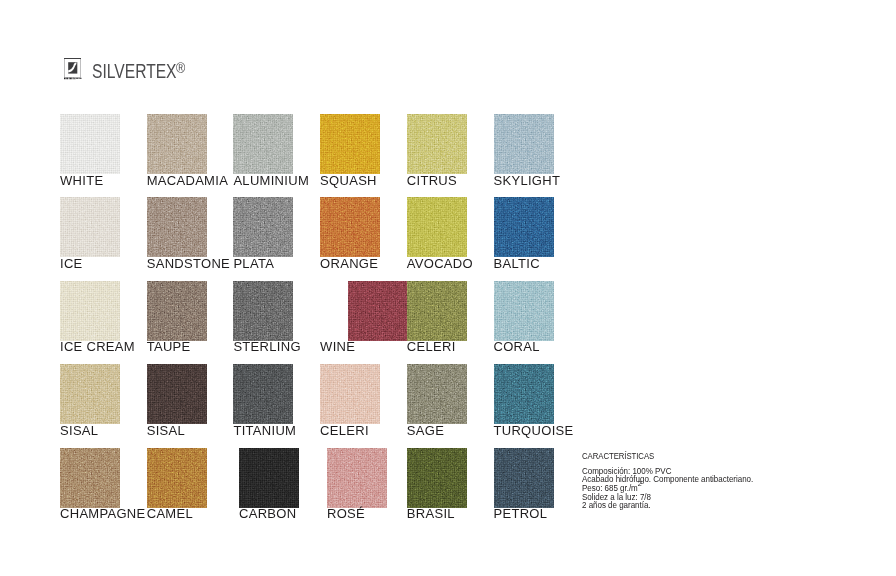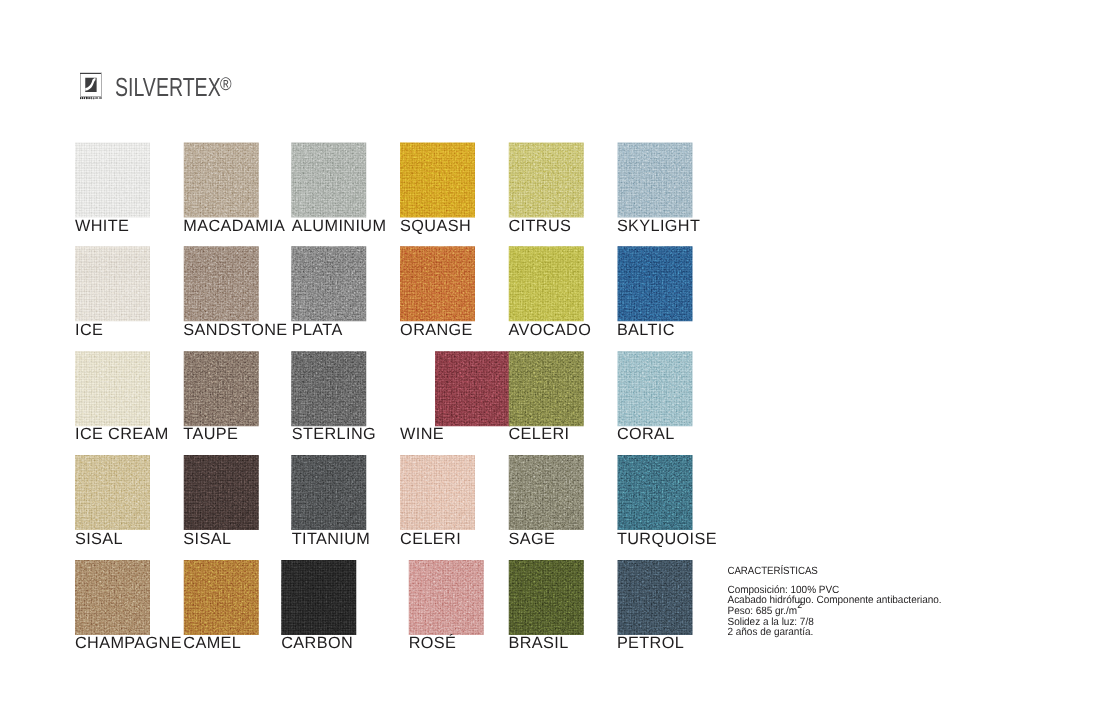--- a/index.html
+++ b/index.html
@@ -289,21 +289,21 @@
         <div class="lbl">CHAMPAGNE</div>
       </div>
       <div class="cell" style="left: 86.7px; top: 333.6px;">
         <div class="sw" style="background: rgb(185, 129, 53);">
           <div class="weave"></div>
           <div class="noise"></div>
           <div class="blotch"></div>
         </div>
         <div class="lbl">CAMEL</div>
       </div>
-      <div class="cell" style="left: 165px; top: 333.6px;">
+      <div class="cell" style="left: 179px; top: 333.6px;">
         <div class="sw" style="background: rgb(34, 34, 34);">
           <div class="weave"></div>
           <div class="noise"></div>
           <div class="blotch"></div>
         </div>
         <div class="lbl">CARBON</div>
       </div>
       <div class="cell" style="left: 267px; top: 333.6px;">
         <div class="sw" style="background: rgb(216, 159, 156);">
           <div class="weave"></div>

